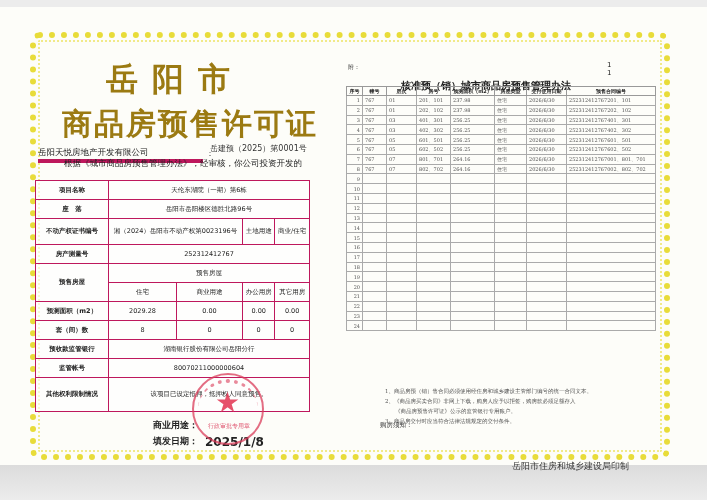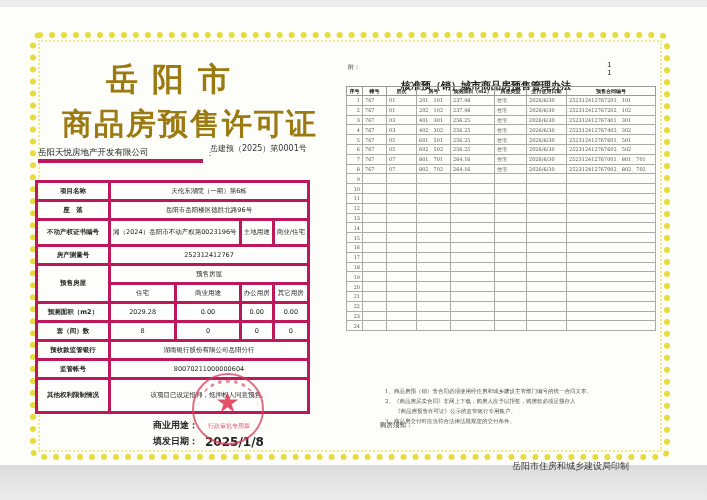--- a/index.html
+++ b/index.html
@@ -16,21 +16,21 @@
     font-size: 32px; font-weight: bold; color: #9b7a12; letter-spacing: 14px; }
   .title2 { position: absolute; left: 55px; top: 104px; width: 270px; text-align: center;
     font-size: 30px; font-weight: bold; color: #9b7a12; letter-spacing: 2px; }
   .permit-no { position: absolute; left: 210px; top: 143px; font-size: 8px; color: #333; }
   .company { position: absolute; left: 38px; top: 147px; font-size: 8.5px; color: #222; border-bottom: 4px solid #be185d; width: 165px; }
   .company-colon { position: absolute; left: 206px; top: 148px; font-size: 8px; color: #333; }
   .intro { position: absolute; left: 38px; top: 158px; width: 275px; font-size: 8.5px; color: #222; line-height: 11px; }
   .intro .indent { padding-left: 26px; }
 
   table.main { position: absolute; left: 35px; top: 180px; width: 275px; border-collapse: collapse; font-size: 6.5px; color: #222; }
-  table.main td { border: 3px solid #be185d; text-align: center; height: 19px; padding: 0 2px; background: rgba(255,255,255,0.6); }
+  table.main td { border: 1px solid #be185d; text-align: center; height: 19px; padding: 0 2px; background: rgba(255,255,255,0.6); }
   table.main td.lbl { width: 73px; font-weight: bold; }
 
   .issuer { position: absolute; left: 153px; top: 419px; font-size: 9px; font-weight: bold; color: #222; }
   .issue-date-lbl { position: absolute; left: 153px; top: 435px; font-size: 9px; font-weight: bold; color: #222; }
   .issue-date { position: absolute; left: 205px; top: 435px; font-size: 12px; font-weight: bold; color: #222; }
 
   .seal { position: absolute; left: 192px; top: 373px; width: 72px; height: 72px; border: 2px solid rgba(218,60,90,0.75); border-radius: 50%; }
   .seal-star { position: absolute; left: 21px; top: 14px; font-size: 28px; color: rgba(226,50,80,0.85); line-height: 28px; }
   .seal-text { position: absolute; left: 10px; top: 47px; width: 50px; text-align: center; font-size: 6px; color: rgba(218,60,90,0.85); }
   .seal-ring { position: absolute; left: 4px; top: 4px; width: 60px; height: 60px; border-radius: 50%; border-top: 4px dotted rgba(218,60,90,0.6); }
@@ -58,20 +58,21 @@
 </div>
 <div class="bottom-strip"></div>
 <div class="border"></div>
 
 <div class="title1">岳阳市</div>
 <div class="title2">商品房预售许可证</div>
 <div class="permit-no">岳建预（2025）第0001号</div>
 <div class="company">岳阳天悦房地产开发有限公司</div>
 <div class="company-colon">：</div>
 <div class="intro">
+  <div class="indent">根据《城市商品房预售管理办法》，经审核，你公司投资开发的</div>
 </div>
 
 <table class="main">
   <tbody>
       <tr>
     <td class="lbl">项目名称</td>
     <td colspan="4">天伦东湖院（一期）第6栋</td>
   </tr>
   <tr>
     <td class="lbl">座　落</td>

